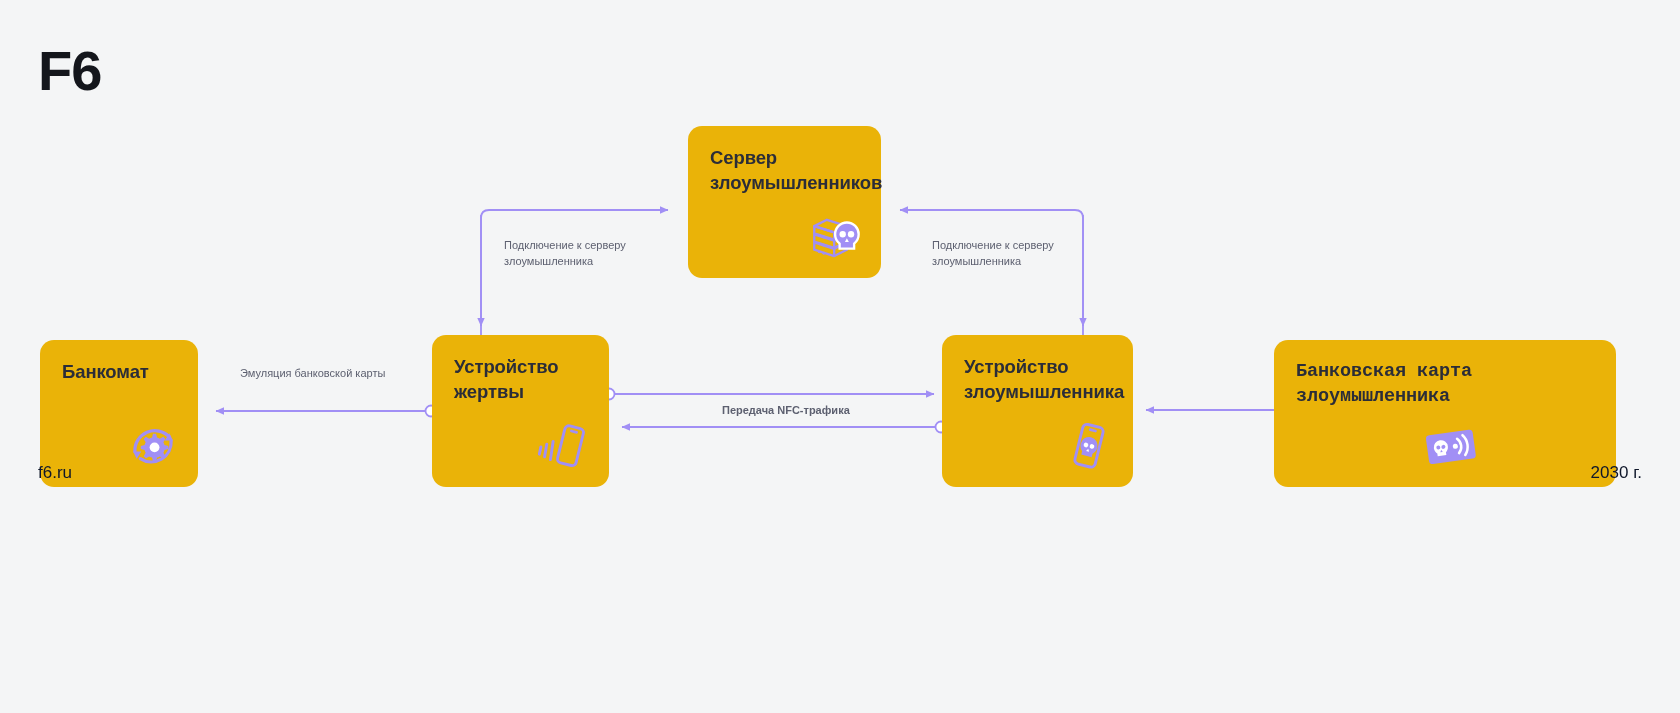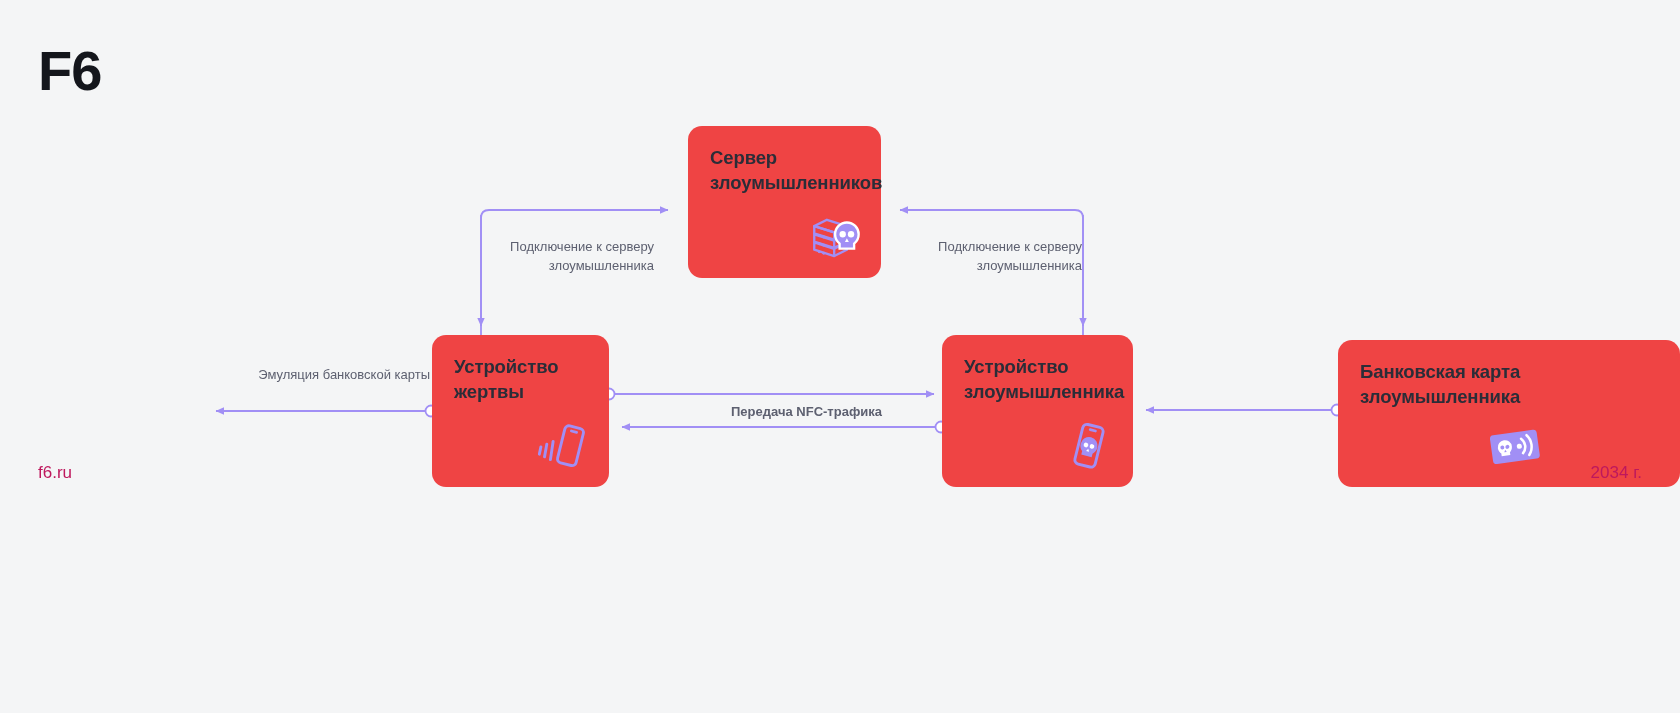--- a/index.html
+++ b/index.html
@@ -14,62 +14,62 @@
   
   .logo {
     position: absolute; left: 38px; top: 43px;
     font-size: 56px; font-weight: 700; letter-spacing: -1px;
     color: #14161c; line-height: 1;
   }
 
   
   .card {
     position: absolute;
-    background: #ef4444;
+    background: #eab308;
     border-radius: 14px;
   }
   .card-title {
     position: absolute; left: 22px; top: 20px;
     font-size: 18.5px; font-weight: 700; line-height: 1.35;
     color: #2b2d38; white-space: pre-line; letter-spacing: -0.1px;
   }
   .card-icon {
     position: absolute; right: 16px; bottom: 12px;
     width: 58px; height: 58px;
   }
   .card-icon svg { display: block; width: 100%; height: 100%; }
 
   
   #card-atm      { left: 40px;   top: 340px;  width: 158px; height: 147px; }
   #card-victim   { left: 432px;  top: 335px;  width: 177px; height: 152px; }
   #card-server   { left: 688px;  top: 126px;  width: 193px; height: 152px; }
   #card-attacker { left: 942px;  top: 335px;  width: 191px; height: 152px; }
-  #card-bankcard { left: 1338px; top: 340px;  width: 191px; height: 147px; }
+  #card-bankcard { left: 1274px; top: 340px;  width: 191px; height: 147px; font-family: Liberation Mono, monospace; }
   
   #card-bankcard { width: 342px; }
 
   
   #wires { position: absolute; left: 0; top: 0; width: 1680px; height: 713px; }
 
   
   .edge-label {
     position: absolute;
-    font-size: 13px; line-height: 1.45;
-    color: #5d6070; white-space: pre-line; text-align: right;
+    font-size: 11px; line-height: 1.45;
+    color: #5d6070; white-space: pre-line;
   }
   #lbl-srv-left   { left: 504px;  top: 238px;  width: 150px; }
   #lbl-srv-right  { left: 932px;  top: 238px;  width: 150px; }
   #lbl-emul       { left: 240px;  top: 366px;  width: 190px; }
   #lbl-nfc        { left: 722px;  top: 403px;  width: 160px; font-weight: bold; }
   #lbl-read       { left: 1166px; top: 371px;  width: 160px; }
 
   
   .footer-text {
     position: absolute; bottom: 28px;
-    font-size: 17px; color: #be185d;
+    font-size: 17px; color: #0f172a;
   }
   #footer-left  { left: 38px; }
   #footer-right { right: 38px; }
 </style>
 </head>
 <body>
 
 <div id="stage">
 
   <div class="logo">F6</div>
@@ -97,20 +97,42 @@
       <circle cx="609" cy="394" r="5.5" fill="#ffffff" stroke="#a18ff5" stroke-width="1.8"></circle>
 
       <path d="M935,427 L622,427" marker-end="url(#arrowp)"></path>
       <circle cx="941" cy="427" r="5.5" fill="#ffffff" stroke="#a18ff5" stroke-width="1.8"></circle>
 
       <path d="M1331,410 L1146,410" marker-end="url(#arrowp)"></path>
       <circle cx="1337" cy="410" r="5.5" fill="#ffffff" stroke="#a18ff5" stroke-width="1.8"></circle>
     </g>
   </svg>
 
+  <div class="card" id="card-atm">
+    <div class="card-title">Банкомат</div>
+    <div class="card-icon">
+      <svg viewBox="0 0 64 64" xmlns="http://www.w3.org/2000/svg">
+        <g fill="none" stroke="#a18ff5" stroke-width="3.6" stroke-linecap="round">
+          <path d="M12,38 A22,22 0 0 1 50,22"></path>
+          <path d="M52,26 A22,22 0 0 1 18,46"></path>
+        </g>
+        <path d="M50,18 l4,8 l-9,0 z" fill="#a18ff5"></path>
+        <path d="M14,46 l-4,-8 l9,0 z" fill="#a18ff5"></path>
+        <g fill="#a18ff5">
+          <path d="M32,18.5 l3.4,0 l1.1,4.2 a10.5,10.5 0 0 1 3,1.25 l3.75,-2.2 l2.4,2.4 l-2.2,3.75
+                   a10.5,10.5 0 0 1 1.25,3 l4.2,1.1 l0,3.4 l-4.2,1.1 a10.5,10.5 0 0 1 -1.25,3
+                   l2.2,3.75 l-2.4,2.4 l-3.75,-2.2 a10.5,10.5 0 0 1 -3,1.25 l-1.1,4.2 l-3.4,0
+                   l-1.1,-4.2 a10.5,10.5 0 0 1 -3,-1.25 l-3.75,2.2 l-2.4,-2.4 l2.2,-3.75
+                   a10.5,10.5 0 0 1 -1.25,-3 l-4.2,-1.1 l0,-3.4 l4.2,-1.1 a10.5,10.5 0 0 1 1.25,-3
+                   l-2.2,-3.75 l2.4,-2.4 l3.75,2.2 a10.5,10.5 0 0 1 3,-1.25 z"></path>
+        </g>
+        <circle cx="33.7" cy="33.5" r="5.4" fill="#ffffff"></circle>
+      </svg>
+    </div>
+  </div>
 
   <div class="card" id="card-victim">
     <div class="card-title">Устройство
 жертвы</div>
     <div class="card-icon">
       <svg viewBox="0 0 64 64" xmlns="http://www.w3.org/2000/svg">
         <g transform="rotate(14 36 34)">
           <rect x="28" y="10" width="21" height="42" rx="4.5" fill="none" stroke="#a18ff5" stroke-width="3.2"></rect>
           <rect x="34" y="13.5" width="9" height="3" rx="1.5" fill="#a18ff5"></rect>
         </g>
@@ -203,15 +225,15 @@
   </div>
 
   <div class="edge-label" id="lbl-srv-left">Подключение к серверу
 злоумышленника</div>
   <div class="edge-label" id="lbl-srv-right">Подключение к серверу
 злоумышленника</div>
   <div class="edge-label" id="lbl-emul">Эмуляция банковской карты</div>
   <div class="edge-label" id="lbl-nfc">Передача NFC-трафика</div>
 
   <div class="footer-text" id="footer-left">f6.ru</div>
-  <div class="footer-text" id="footer-right">2034 г.</div>
+  <div class="footer-text" id="footer-right">2030 г.</div>
 
 </div>
 
 </body></html>

